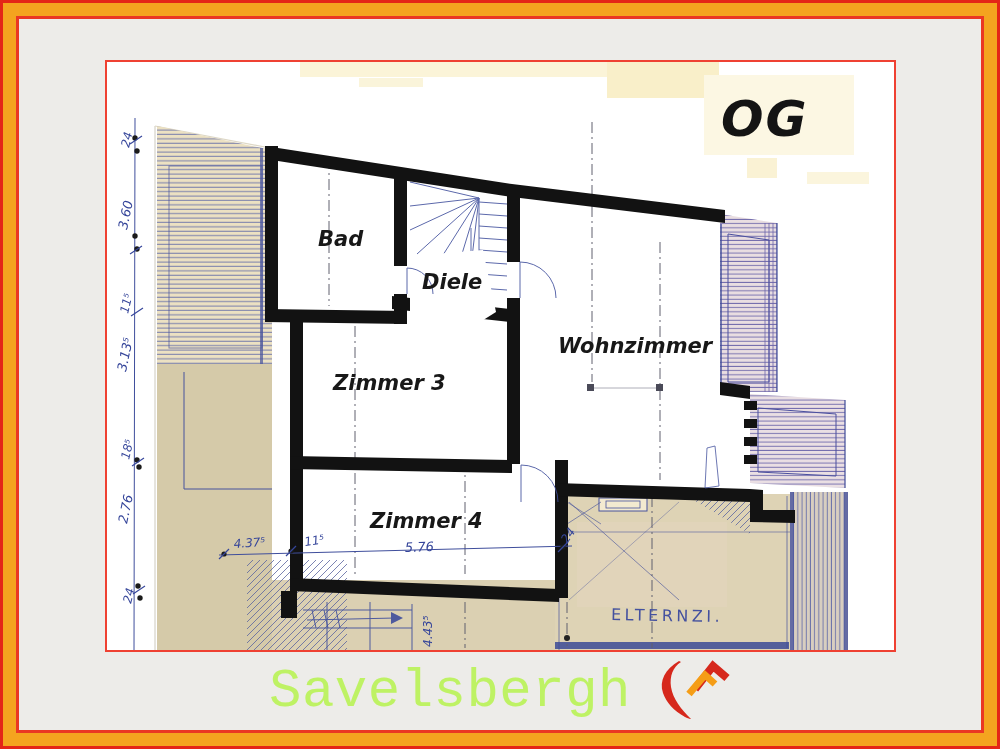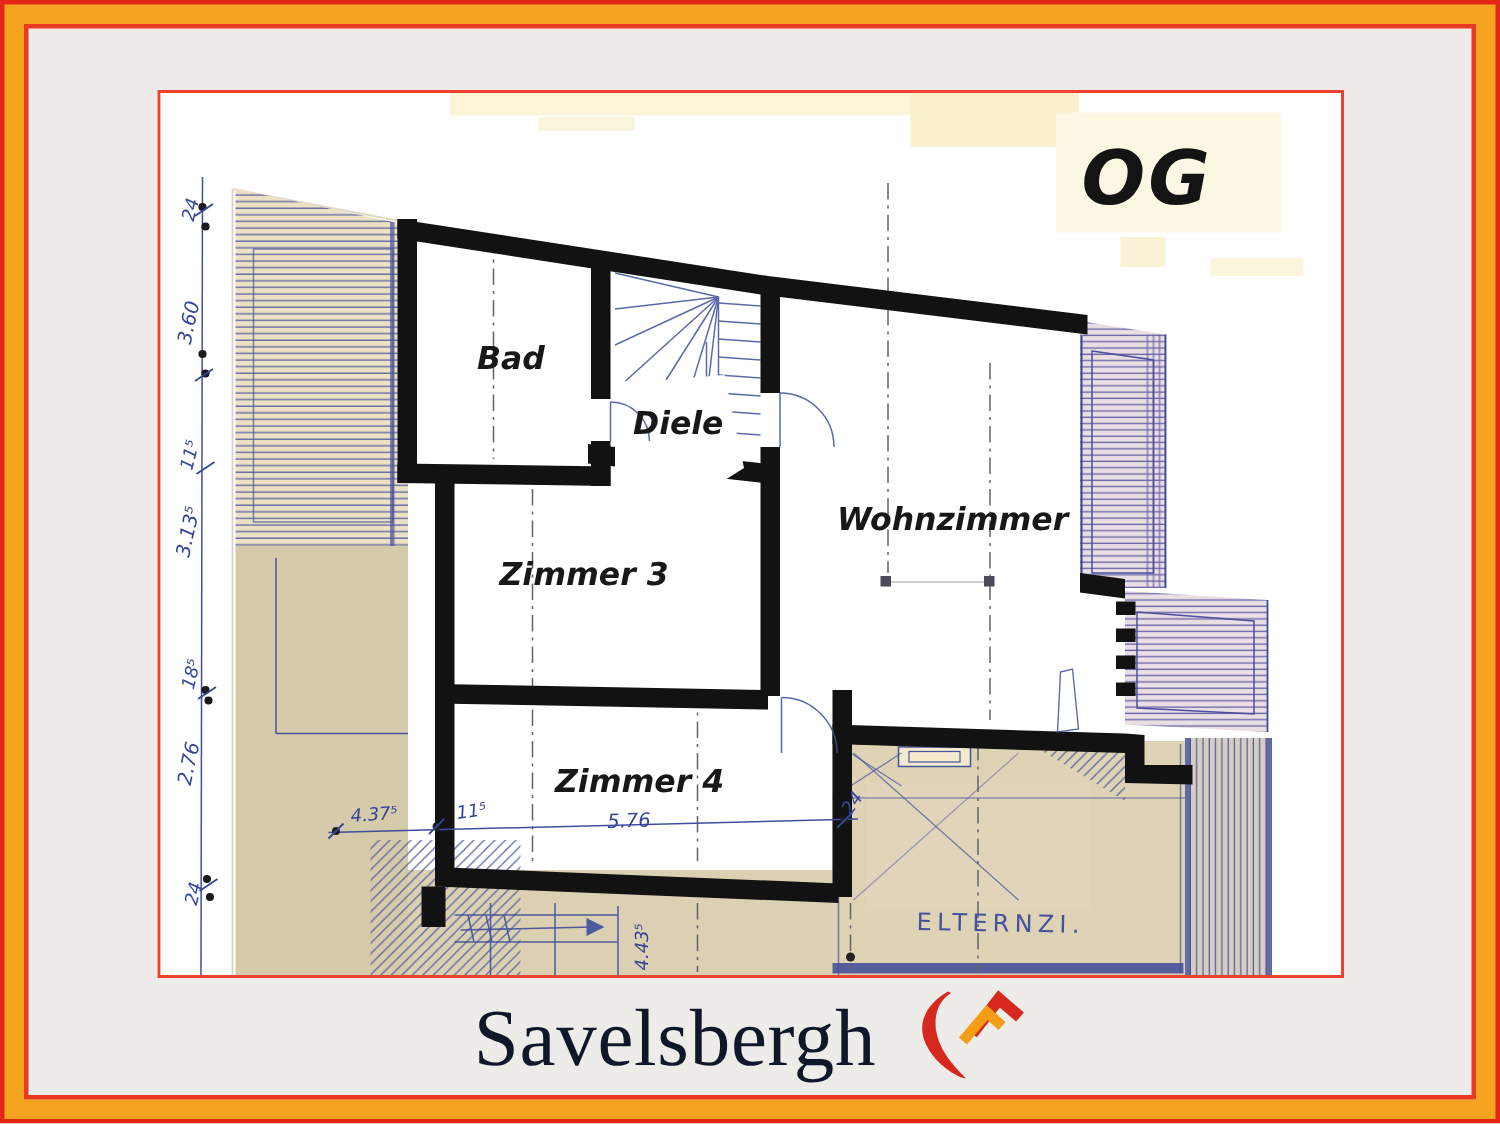--- a/index.html
+++ b/index.html
@@ -13,21 +13,21 @@
   .plan-panel{
     position:absolute;left:105px;top:60px;width:791px;height:592px;
     box-sizing:border-box;background:#ffffff;border:2px solid #ef4132;
   }
   .plan-panel svg{display:block;width:787px;height:588px;}
   .brand-band{
     position:absolute;left:19px;top:652px;width:962px;height:79px;
     display:flex;align-items:center;justify-content:center;gap:26px;
   }
   .brand-word{
-    font-family:Liberation Serif, serif;font-size:54px;color:#0f172a;
+    font-family:Liberation Mono, monospace;font-size:54px;color:#bef264;
     line-height:1;white-space:nowrap;letter-spacing:0.5px;
   }
   .brand-logo{width:74px;height:64px;flex:0 0 auto;margin-top:-2px;}
   
   .room-label{font-family:"DejaVu Sans",sans-serif;font-weight:bold;font-style:italic;
     font-size:21px;fill:#181818;}
   .og-label{font-family:"DejaVu Sans",sans-serif;font-weight:bold;font-style:italic;
     font-size:50px;fill:#141414;letter-spacing:2px;}
   .hand{font-family:"DejaVu Sans",sans-serif;font-style:italic;font-size:12px;fill:#35459a;}
   .hand-lg{font-size:13px;}

